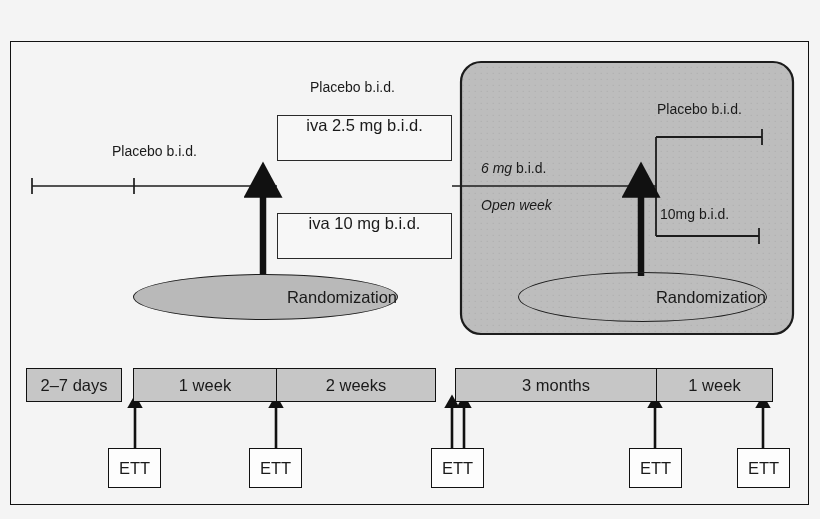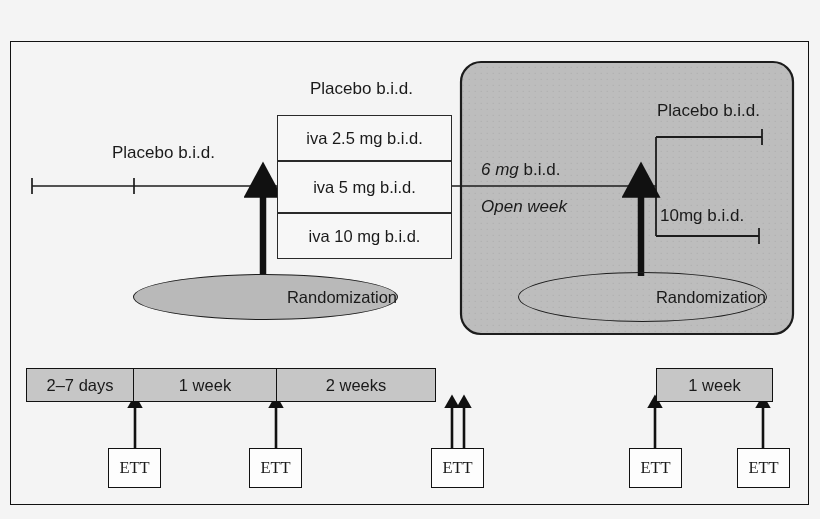--- a/index.html
+++ b/index.html
@@ -7,30 +7,30 @@
        font-family:"Liberation Sans","DejaVu Sans",sans-serif;color:#1a1a1a;}
 
   #figure{position:absolute;left:0;top:0;width:820px;height:519px;background:#f4f4f4;}
 
   #frame{position:absolute;left:10px;top:41px;width:799px;height:464px;
          border:1.5px solid #111;background:#f4f4f4;box-sizing:border-box;}
 
   svg#art{position:absolute;left:0;top:0;width:820px;height:519px;overflow:visible;}
 
   .lbl{position:absolute;white-space:nowrap;line-height:1;}
-  .t16{font-size:17px;}
+  .t16{font-size:14px;}
   .ital{font-style:italic;}
 
   .boxrow{position:absolute;box-sizing:border-box;background:#f7f7f7;
-          border:1.4px solid #2a2a2a;display:flex;align-items:center;}
+          border:1.4px solid #2a2a2a;display:flex;}
   .boxrow span{width:100%;text-align:center;font-size:16.5px;}
 
   .ettbox{position:absolute;box-sizing:border-box;background:#fdfdfd;
           border:1.8px solid #111;display:flex;align-items:center;justify-content:center;
-          font-size:16.5px;font-family:Liberation Serif, serif;}
+          font-size:16.5px;}
 
   .seg{position:absolute;box-sizing:border-box;background:#c6c6c6;
        border:1.5px solid #111;display:flex;align-items:center;justify-content:center;
        font-size:16.5px;}
 
   .ell{position:absolute;border:1.8px solid #1c1c1c;border-radius:50%;
        display:flex;align-items:center;justify-content:flex-end;font-size:16.5px;}
   .ell.gray{background:#b9b9b9;}
   .ell.clear{background:transparent;}
 </style>
@@ -89,50 +89,50 @@
     </g>
   </svg>
 
   <div class="lbl t16" style="left:112px;top:144px;">Placebo b.i.d.</div>
 
   <div class="lbl t16" style="left:310px;top:80px;">Placebo b.i.d.</div>
 
   <div class="boxrow" style="left:277px;top:115px;width:175px;height:46px;">
     <span>iva 2.5 mg b.i.d.</span>
   </div>
-  <div class="boxrow" style="left:277px;top:161px;width:175px;height:52px;">
-    <span>iva 5 mg b.i.d.</span>
-  </div>
   <div class="boxrow" style="left:277px;top:213px;width:175px;height:46px;">
     <span>iva 10 mg b.i.d.</span>
   </div>
 
   <div class="lbl t16" style="left:481px;top:161px;">
     <span class="ital">6 mg</span><span> b.i.d.</span>
   </div>
   <div class="lbl t16 ital" style="left:481px;top:198px;">Open week</div>
 
   <div class="lbl t16" style="left:657px;top:102px;">Placebo b.i.d.</div>
   <div class="lbl t16" style="left:660px;top:207px;">10mg b.i.d.</div>
 
   <div class="ell gray" style="left:133px;top:274px;width:263px;height:44px;">
     <span>Randomization</span>
   </div>
   <div class="ell clear" style="left:518px;top:272px;width:247px;height:48px;">
     <span>Randomization</span>
   </div>
 
-  <div class="seg" style="left:26px;top:368px;width:108px;height:34px;">
+  <div class="seg" style="left:26px;top:368px;width:96px;height:34px;">
     <span>2–7 days</span>
   </div>
   <div class="seg" style="left:133px;top:368px;width:144px;height:34px;">
     <span>1 week</span>
   </div>
   <div class="seg" style="left:276px;top:368px;width:160px;height:34px;">
     <span>2 weeks</span>
+  </div>
+  <div class="seg" style="left:455px;top:368px;width:202px;height:34px;">
+    <span>3 months</span>
   </div>
   <div class="seg" style="left:656px;top:368px;width:117px;height:34px;">
     <span>1 week</span>
   </div>
 
   <div class="ettbox" style="left:108px;top:448px;width:53px;height:40px;">
     <span>ETT</span>
   </div>
   <div class="ettbox" style="left:249px;top:448px;width:53px;height:40px;">
     <span>ETT</span>

